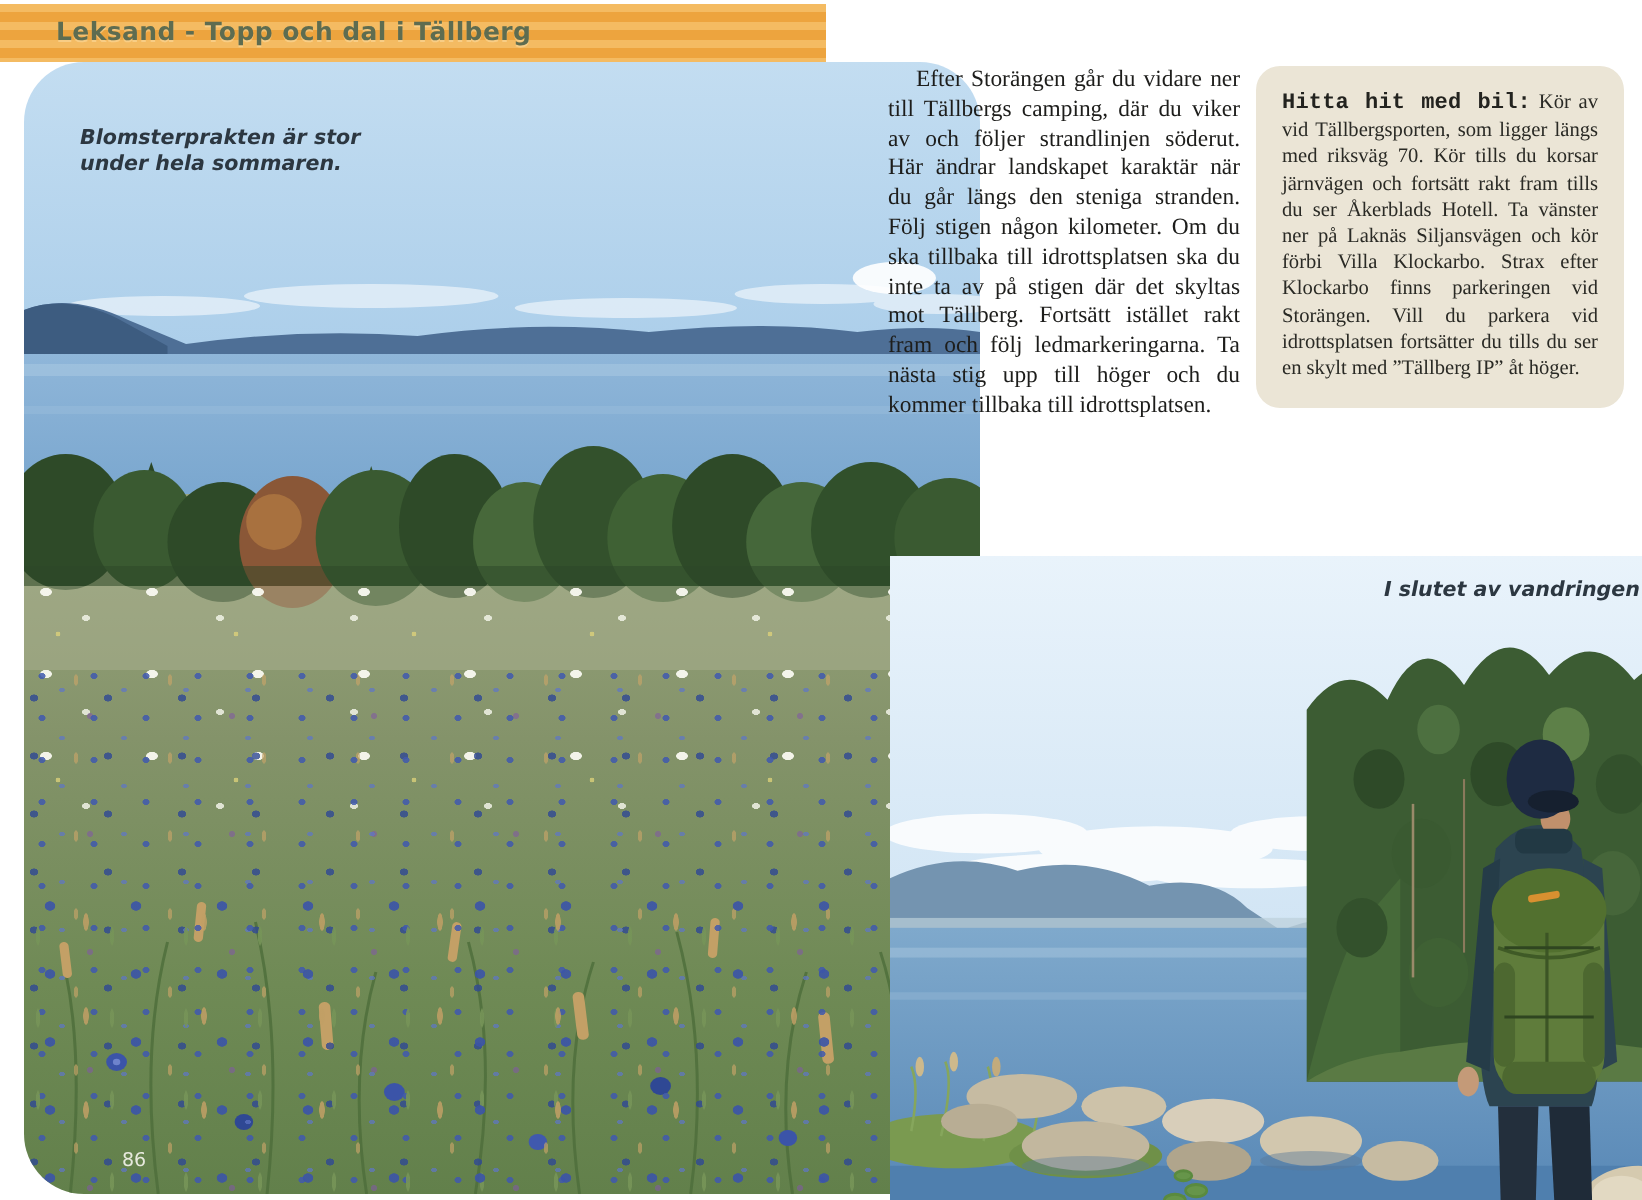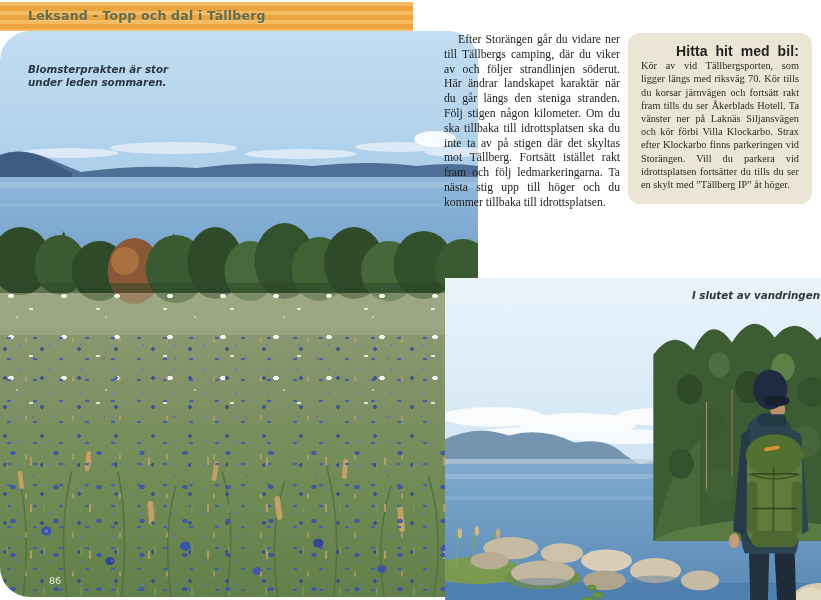--- a/index.html
+++ b/index.html
@@ -7,21 +7,21 @@
           font-family:"Liberation Serif",serif;}
 
   
   .header-band{position:absolute;left:0;top:2px;width:413px;height:29px;
     background:repeating-linear-gradient(180deg,#f4bb62 0px,#f4bb62 4px,#eda43e 4px,#eda43e 9px);}
   .header-title{position:absolute;left:28px;top:6px;
     font-family:"DejaVu Sans",sans-serif;font-weight:bold;font-size:12.5px;
     letter-spacing:.2px;color:#5e6c50;text-shadow:0 1px 0 rgba(255,240,200,.35);}
 
   
-  .photo-left{position:absolute;left:0;top:31px;width:478px;height:566px;overflow:hidden;border-radius:30px;}
+  .photo-left{position:absolute;left:12px;top:31px;width:478px;height:566px;overflow:hidden;border-radius:30px;}
   .photo-left svg{position:absolute;left:0;top:0;width:100%;height:100%;display:block;}
 
   
   .fl{position:absolute;left:0;right:0;pointer-events:none;}
   .fl-white{top:256px;height:126px;
     background:
       radial-gradient(5px 3.5px at 11px 9px, rgba(249,249,241,.95) 55%, rgba(249,249,241,0) 62%) 0 0/53px 41px,
       radial-gradient(3.5px 2.5px at 31px 22px, rgba(240,242,230,.85) 55%, rgba(240,242,230,0) 62%) 0 0/67px 47px,
       radial-gradient(2px 2px at 17px 30px, rgba(224,212,122,.75) 55%, rgba(224,212,122,0) 65%) 0 0/89px 73px;}
   .fl-blue{top:300px;bottom:0;
@@ -57,22 +57,22 @@
   .col-body p{margin:0;}
   .col-body p.indent{text-indent:14px;}
 
   
   .info-box{position:absolute;left:628px;top:33px;width:184px;
     background:#ebe5d6;border-radius:12px;padding:12px 13px 13px;
     box-sizing:border-box;font-size:10.3px;line-height:13.2px;
     text-align:justify;color:#2a2a25;hyphens:auto;-webkit-hyphens:auto;}
   .info-box p{margin:0;}
   .info-box p + p{margin-top:9px;}
-  .info-box .lbl{font-family:Liberation Sans, sans-serif;font-weight:bold;
-    font-size:14px;letter-spacing:.1px;color:#23231f;margin-left:35px;}
+  .info-box .lbl{font-family:Liberation Mono, monospace;font-weight:bold;
+    font-size:11px;letter-spacing:.1px;color:#23231f;}
 
   
   .photo-right{position:absolute;left:445px;top:278px;width:365px;height:352px;overflow:hidden;padding-left:23px;}
   .photo-right svg{position:absolute;left:0;top:0;width:100%;height:100%;display:block;}
 </style>
 </head>
 <body>
 
 <div class="spread">
 
@@ -165,21 +165,21 @@
           <circle cx="275" cy="512" r="4.5" fill="#2f4894"></circle>
         <circle cx="330" cy="538" r="4" fill="#3b54a8"></circle>
           <circle cx="385" cy="518" r="4.5" fill="#4059ae"></circle>
       </g>
     </svg>
     <div class="fl fl-white"></div>
     <div class="fl fl-blue"></div>
     <div class="fl fl-fore"></div>
     <div class="caption caption-left">
       <span>Blomsterprakten är stor</span>
-      <span>under leden sommaren.</span>
+      <span>under hela sommaren.</span>
     </div>
     <div class="page-num page-num-left">86</div>
   </div>
 
   <div class="col-body">
     <p class="indent">Efter Storängen går du vidare ner till Tällbergs camping, där du viker av och följer strandlinjen söderut. Här ändrar landskapet karaktär när du går längs den steniga stranden. Följ stigen någon kilometer. Om du ska tillbaka till idrottsplatsen ska du inte ta av på stigen där det skyltas mot Tällberg. Fortsätt istället rakt fram och följ ledmarkeringarna. Ta nästa stig upp till höger och du kommer tillbaka till idrottsplatsen.</p>
   </div>
 
   <div class="info-box">
     <p><b class="lbl">Hitta hit med bil:</b><span> Kör av vid Tällbergsporten, som ligger längs med riksväg 70. Kör tills du korsar järnvägen och fortsätt rakt fram tills du ser Åkerblads Hotell. Ta vänster ner på Laknäs Siljansvägen och kör förbi Villa Klockarbo. Strax efter Klockarbo finns parkeringen vid Storängen. Vill du parkera vid idrottsplatsen fortsätter du tills du ser en skylt med ”Tällberg IP” åt höger.</span></p>

